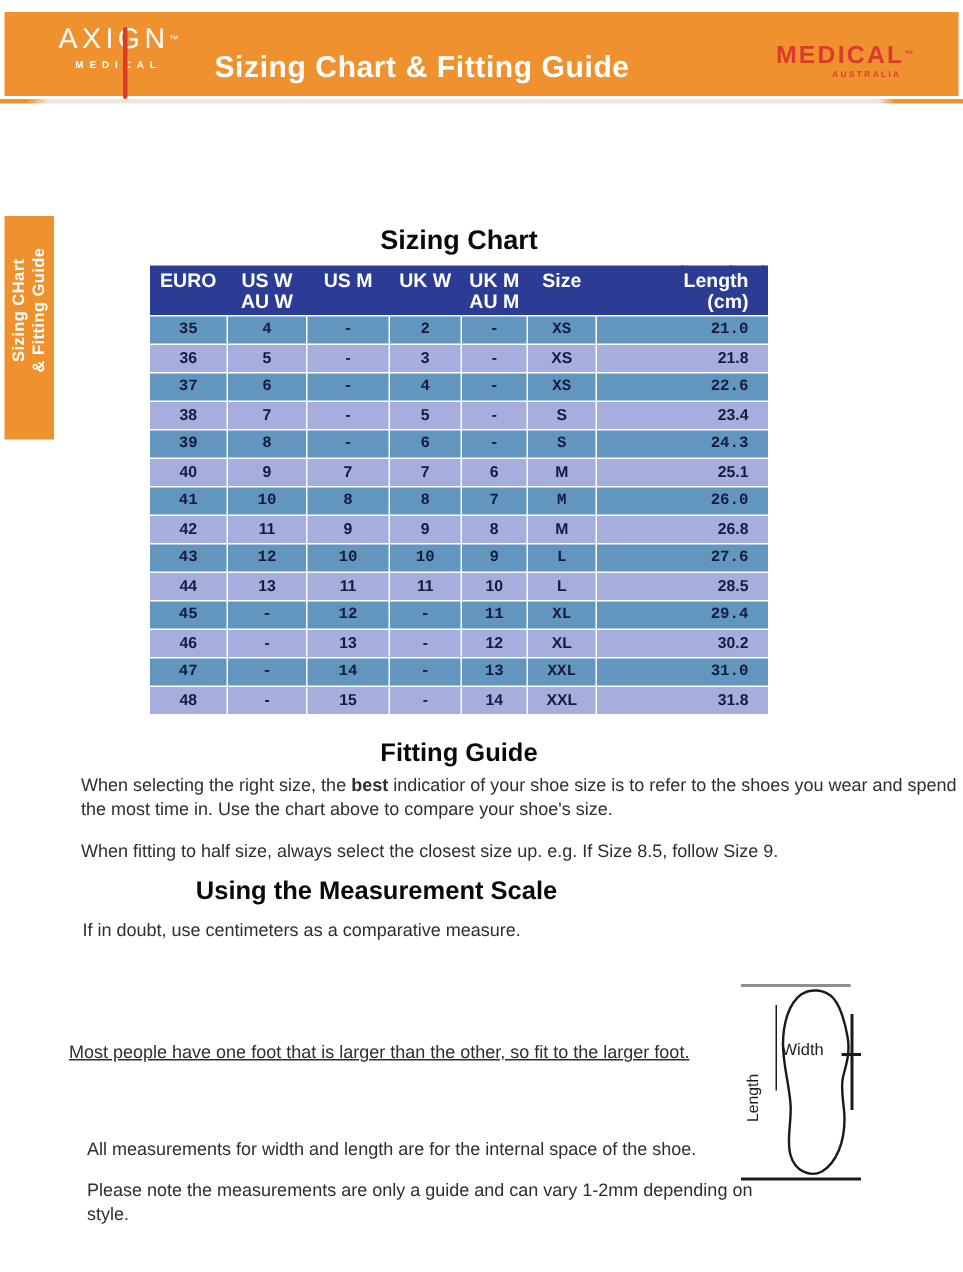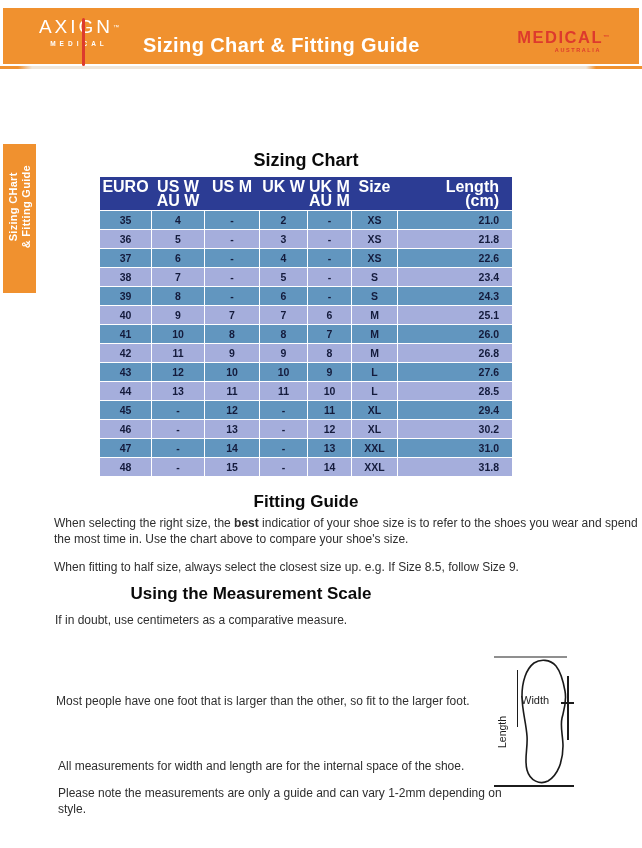--- a/index.html
+++ b/index.html
@@ -24,39 +24,39 @@
   
   .side-tab { position:absolute; left:3px; top:144px; width:33px; height:149px; background:var(--orange,#F0912F);
     display:flex; align-items:center; justify-content:center; }
   .side-tab-text { writing-mode:vertical-rl; transform:rotate(180deg); position:relative; top:-12px;
     color:#fff; font-weight:700; font-size:11px; line-height:13px; text-align:center; white-space:pre-line; letter-spacing:0.3px; }
   
   .chart-title { position:absolute; left:100px; top:150px; width:412px; text-align:center; font-size:18px; font-weight:700; color:#0a0a0a; }
   .chart-note  { position:absolute; left:312px; top:175px; width:200px; text-align:right; font-size:12.5px; font-weight:700; color:#0a0a0a; }
   .table { position:absolute; left:100px; top:177px; width:412px; }
   .thead { display:grid; grid-template-columns:51px 52px 54px 47px 43px 45px 114px; column-gap:1px;
-    background:var(--navy,#2C3C94); height:33px; color:#fff; font-weight:700; font-size:16px; }
+    background:var(--navy,#2C3C94); height:33px; color:#fff; font-weight:700; font-size:13px; }
   .th { display:flex; flex-direction:column; align-items:center; padding-top:3px; line-height:13.5px; }
   .th.last { align-items:flex-end; padding-right:13px; }
   .tbody { margin-top:1px; display:grid; row-gap:1px; background:#fff; }
   .trow { display:grid; grid-template-columns:51px 52px 54px 47px 43px 45px 114px; column-gap:1px; background:#fff; height:18px; }
   .trow .cell { display:flex; align-items:center; justify-content:center; font-size:10.5px; font-weight:700; color:#141B3C; }
-  .trow.a .cell { background:var(--row-blue,#6296BF); }
+  .trow.a .cell { background:var(--row-blue,#6296BF);font-family:Liberation Mono, monospace; }
   .trow.b .cell { background:var(--row-periwinkle,#A5AEDC); }
   .trow .cell.last { justify-content:flex-end; padding-right:13px; }
   
   .heading { position:absolute; font-size:17px; font-weight:700; color:#0a0a0a; text-align:center; }
   .h-fitting { left:100px; top:492px; width:412px; }
   .h-using { left:20px; top:584px; width:462px; }
   .para { position:absolute; font-size:12px; line-height:15.5px; color:#2e2e2e;margin-left:33px; }
   .p1 { left:21px; top:516px; width:600px; }
   .p2 { left:21px; top:560px; width:600px; }
   .ms1 { left:22px; top:613px; width:560px; }
   .ms2 { left:22px; top:637px; width:462px; }
-  .ms3 { left:23px; top:694px; width:560px; }
+  .ms3 { left:13px; top:694px; width:560px;text-decoration:underline; }
   .ms4 { left:25px; top:759px; width:560px; }
   .ms5 { left:25px; top:786px; width:466px; }
   
   .foot { position:absolute; left:488px; top:648px; width:112px; height:146px; }
   .foot-topline { position:absolute; left:6px; top:8px; width:73px; height:2px; background:#8F8F8F; }
   .foot-bottomline { position:absolute; left:6px; top:137px; width:80px; height:1.6px; background:#1c1c1c; }
   .foot-svg { position:absolute; left:25px; top:10px; }
   .tick-left { position:absolute; left:29px; top:22px; width:1.3px; height:57px; background:#1c1c1c; }
   .tick-right { position:absolute; left:79px; top:28px; width:1.6px; height:64px; background:#1c1c1c; }
   .tick-right-dash { position:absolute; left:73px; top:54px; width:13px; height:1.5px; background:#1c1c1c; }

